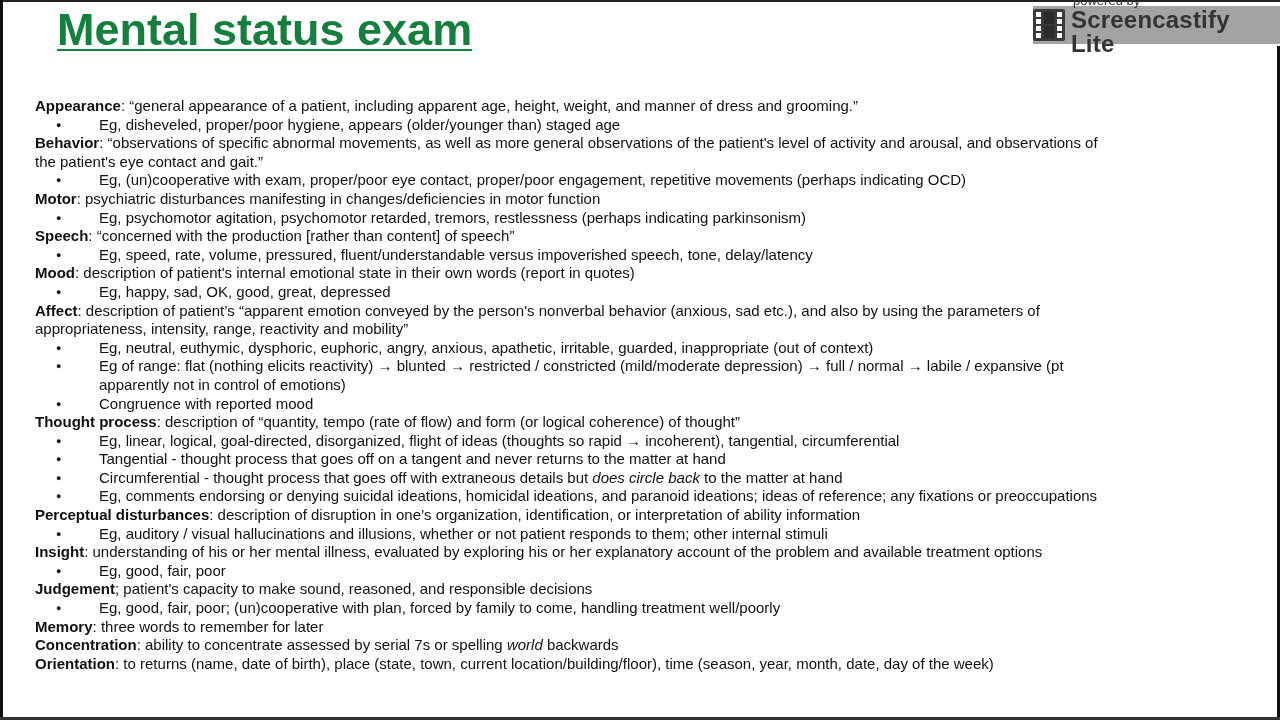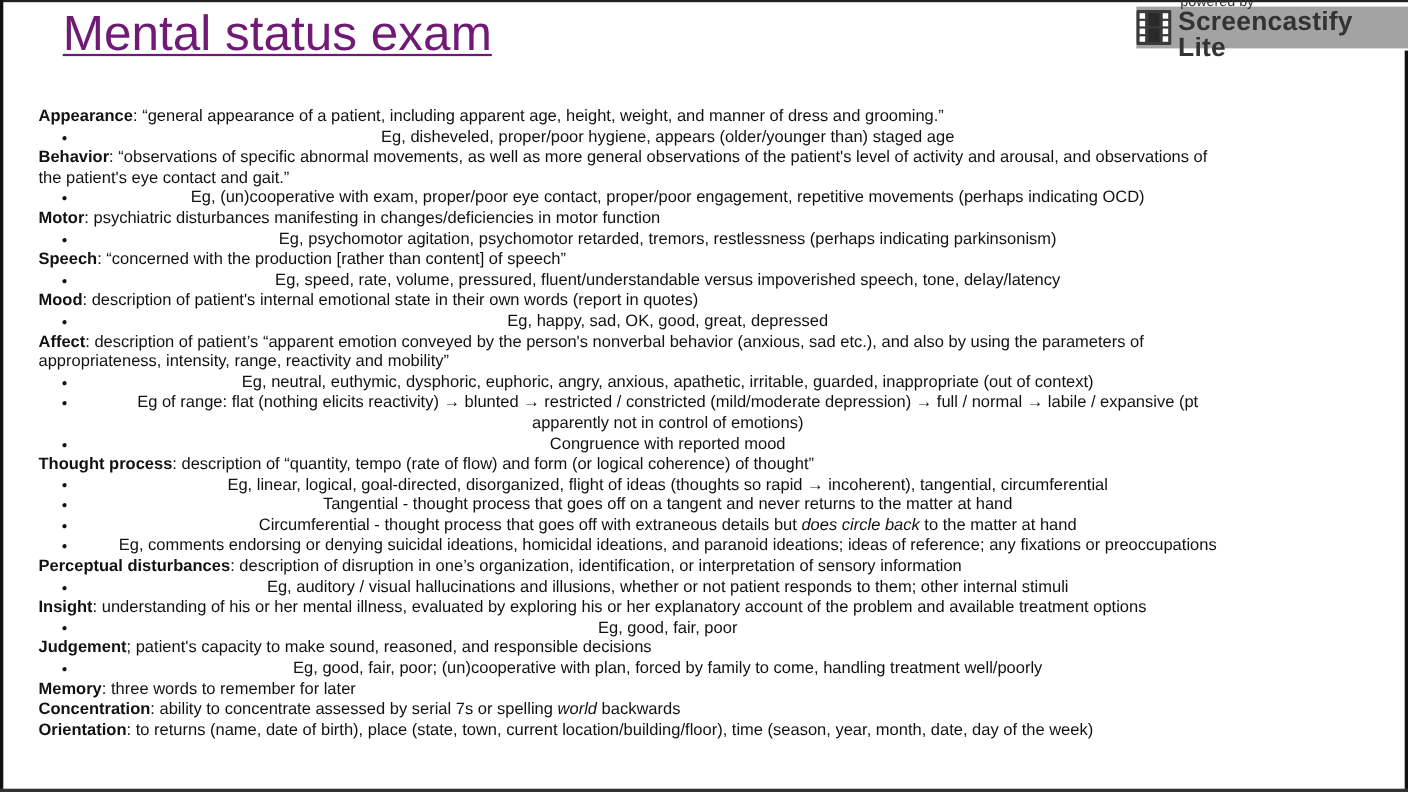--- a/index.html
+++ b/index.html
@@ -29,23 +29,23 @@
     }
     .title {
       position: absolute;
       left: 57px;
       top: 4px;
       font-size: 45px;
       line-height: 52px;
       text-decoration: underline;
       text-decoration-thickness: 2px;
       text-underline-offset: 4px;
-      color: #701a75;
+      color: #15803d;
       white-space: nowrap;
-      font-weight: normal;
+      font-weight: bold;
       margin: 0;
     }
     .watermark {
       position: absolute;
       left: 1033px;
       top: 6px;
       height: 38px;
       display: flex;
       align-items: center;
       background: #a3a3a3;
@@ -82,21 +82,20 @@
     }
     .row {
       white-space: normal;
     }
     .heading-line b {
       font-weight: bold;
     }
     .bullet {
       position: relative;
       padding-left: 64px;
-      text-align: center;
     }
     .bullet::before {
       content: "\25CF";
       position: absolute;
       left: 21px;
       top: 0;
       font-size: 9px;
       line-height: 18.6px;
     }
     .ital { font-style: italic; }
@@ -153,21 +152,21 @@
   <div class="row bullet">Eg of range: flat (nothing elicits reactivity) → blunted → restricted / constricted (mild/moderate depression) → full / normal → labile / expansive (pt apparently not in control of emotions)</div>
   <div class="row bullet">Congruence with reported mood</div>
 
   <div class="row heading-line"><b>Thought process</b><span>: </span><span>description of “quantity, tempo (rate of flow) and form (or logical coherence) of thought”</span></div>
   <div class="row bullet">Eg, linear, logical, goal-directed, disorganized, flight of ideas (thoughts so rapid → incoherent), tangential, circumferential</div>
   <div class="row bullet">Tangential - thought process that goes off on a tangent and never returns to the matter at hand</div>
   <div class="row bullet"><span>Circumferential - thought process that goes off with extraneous details but </span><span class="ital">does circle back</span><span> to the matter at hand</span></div>
 
   <div class="row bullet">Eg, comments endorsing or denying suicidal ideations, homicidal ideations, and paranoid ideations; ideas of reference; any fixations or preoccupations</div>
 
-  <div class="row heading-line"><b>Perceptual disturbances</b><span>: </span><span>description of disruption in one’s organization, identification, or interpretation of sensory information</span></div>
+  <div class="row heading-line"><b>Perceptual disturbances</b><span>: </span><span>description of disruption in one’s organization, identification, or interpretation of ability information</span></div>
   <div class="row bullet">Eg, auditory / visual hallucinations and illusions, whether or not patient responds to them; other internal stimuli</div>
 
   <div class="row heading-line"><b>Insight</b><span>: </span><span>understanding of his or her mental illness, evaluated by exploring his or her explanatory account of the problem and available treatment options</span></div>
   <div class="row bullet">Eg, good, fair, poor</div>
 
   <div class="row heading-line"><b>Judgement</b><span>; </span><span>patient's capacity to make sound, reasoned, and responsible decisions</span></div>
   <div class="row bullet">Eg, good, fair, poor; (un)cooperative with plan, forced by family to come, handling treatment well/poorly</div>
 
   <div class="row heading-line"><b>Memory</b><span>: </span><span>three words to remember for later</span></div>
 

